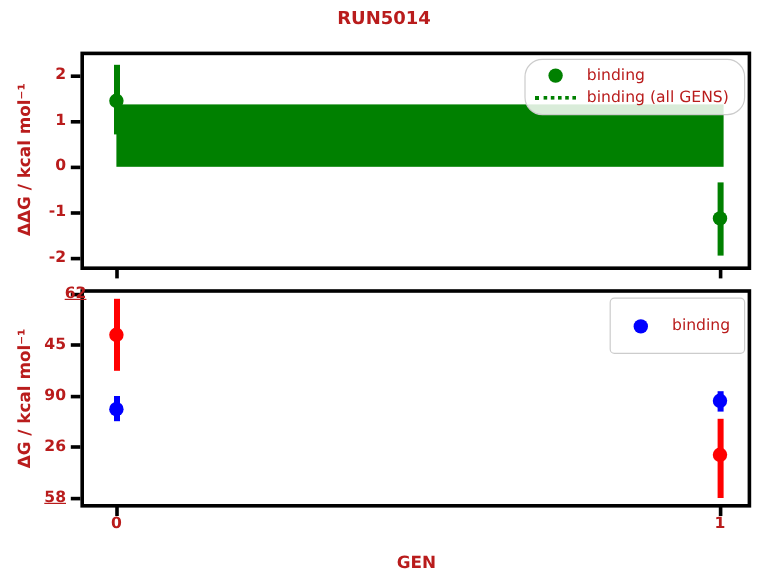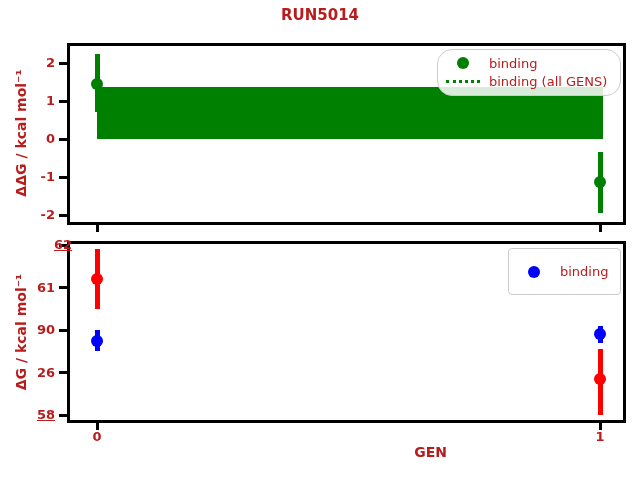--- a/index.html
+++ b/index.html
@@ -17,21 +17,21 @@
   }
   #axes0{left:67px;top:43px;width:553px;height:176px;}
   #axes1{left:67px;top:241px;width:553px;height:176px;}
   .ylabel{
     position:absolute;font-size:14px;font-weight:bold;white-space:nowrap;
     transform:translate(-50%,-50%) rotate(-90deg);
   }
   #ylabel0{left:21px;top:133px;}
   #ylabel1{left:21px;top:332px;}
   .xlabel{
-    position:absolute;left:247px;top:444px;width:200px;text-align:right;
+    position:absolute;left:247px;top:461px;width:200px;text-align:center;
     font-size:14px;font-weight:bold;
   }
   .ytick-mark{position:absolute;width:8px;height:3px;background:#000;}
   .xtick-mark{position:absolute;width:3px;height:8px;background:#000;}
   .ytick-label{
     position:absolute;width:42px;text-align:right;font-size:13px;font-weight:bold;line-height:16px;
   }
   .xtick-label{
     position:absolute;width:24px;text-align:center;font-size:13px;font-weight:bold;line-height:16px;
   }
@@ -101,21 +101,21 @@
     <div class="xtick-mark" style="left: 95.5px; top: 224px;"></div>
     <div class="xtick-mark" style="left: 598.5px; top: 224px;"></div>
     <div class="band" style="left: 97px; top: 86.94px; width: 506px; height: 52.06px; background: rgb(0, 128, 0);"></div>
     <div class="errbar" style="left: 94.5px; top: 53.5px; height: 58.9px; background: rgb(0, 128, 0);"></div>
     <div class="marker" style="left: 91px; top: 77.9px; background: rgb(0, 128, 0);"></div>
     <div class="errbar" style="left: 597.5px; top: 151.54px; height: 61.56px; background: rgb(0, 128, 0);"></div>
     <div class="marker" style="left: 594px; top: 175.94px; background: rgb(0, 128, 0);"></div>
     <div class="ytick-mark" style="left: 59px; top: 243.5px;"></div>
     <div class="ytick-label" style="left: 30px; top: 237px; text-decoration: underline;">62</div>
     <div class="ytick-mark" style="left: 59px; top: 286px;"></div>
-    <div class="ytick-label" style="left: 13px; top: 279.5px;">61</div>
+    <div class="ytick-label" style="left: 13px; top: 279.5px;">45</div>
     <div class="ytick-mark" style="left: 59px; top: 328.5px;"></div>
     <div class="ytick-label" style="left: 13px; top: 322px;">90</div>
     <div class="ytick-mark" style="left: 59px; top: 371px;"></div>
     <div class="ytick-label" style="left: 13px; top: 364.5px;">26</div>
     <div class="ytick-mark" style="left: 59px; top: 413.5px;"></div>
     <div class="ytick-label" style="left: 13px; top: 407px; text-decoration: underline;">58</div>
     <div class="xtick-mark" style="left: 95.5px; top: 422px;"></div>
     <div class="xtick-label" style="left: 85px; top: 429px;">0</div>
     <div class="xtick-mark" style="left: 598.5px; top: 422px;"></div>
     <div class="xtick-label" style="left: 588px; top: 429px;">1</div>

